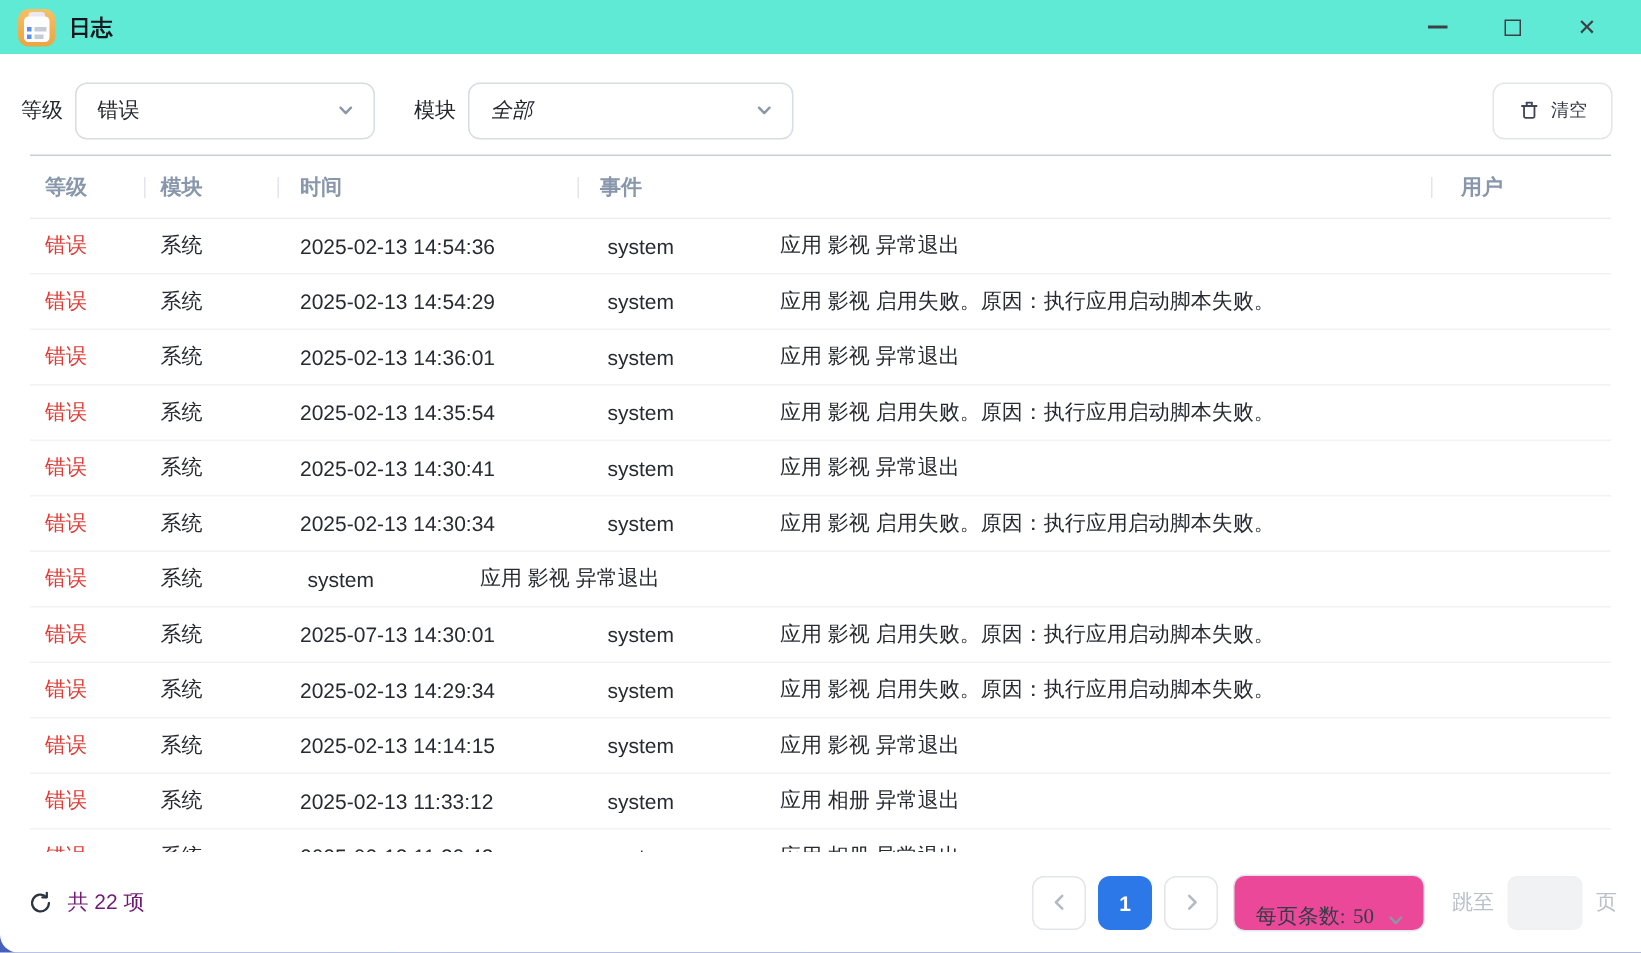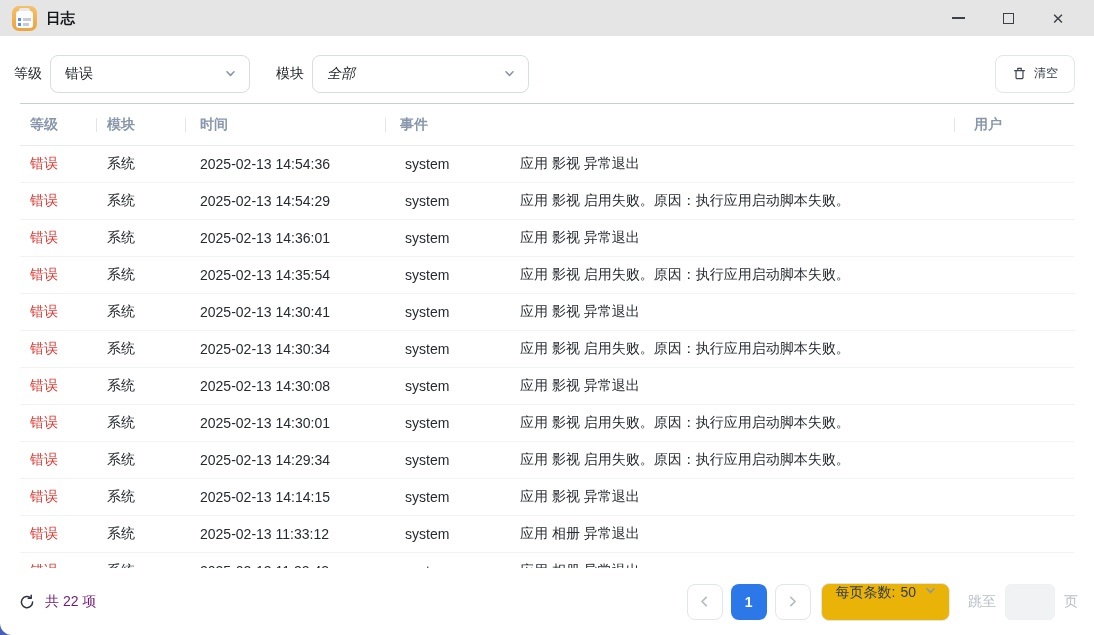--- a/index.html
+++ b/index.html
@@ -14,21 +14,21 @@
     width: 1094px; height: 635px;
     background: #ffffff;
     border-radius: 0 0 0 12px;
     overflow: hidden;
     display: flex; flex-direction: column;
   }
 
   
   .titlebar {
     height: 36px; flex: 0 0 36px;
-    background: #e5e5e5;
+    background: #5eead4;
     display: flex; align-items: center;
     padding: 0 12px;
   }
   .app-icon {
     width: 25px; height: 25px; border-radius: 7px;
     background: linear-gradient(180deg,#f5c068,#eca43e);
     position: relative; flex: 0 0 25px;
   }
   .app-icon .paper {
     position: absolute; left: 4px; right: 4px; top: 5px; bottom: 3px;
@@ -131,22 +131,22 @@
     display: flex; align-items: center; justify-content: center; cursor: pointer;
   }
   .page-btn + .page-btn, .page-current + .page-btn { margin-left: 8px; }
   .page-current {
     width: 36px; height: 36px; border-radius: 8px; margin-left: 8px;
     background: #2d78e8; color: #fff; font-size: 14px; font-weight: 600;
     display: flex; align-items: center; justify-content: center; border: none; cursor: pointer;
   }
   .perpage {
     margin-left: 10px; height: 38px; border: 1px solid #e2e5e9; border-radius: 8px;
-    background: #eab308; display: flex; align-items: flex-start; gap: 8px;
-    padding: 0 12px 0 14px; cursor: pointer; font-size: 14px; color: #343c48;
+    background: #ec4899; display: flex; align-items: flex-end; gap: 8px;
+    padding: 0 12px 0 14px; cursor: pointer; font-size: 14px; color: #343c48; font-family: Liberation Serif, serif;
   }
   .jump-group { margin-left: 18px; display: flex; align-items: center; gap: 9px; }
   .jump-text { font-size: 14px; color: #b9c0ca; }
   .jump-input {
     width: 50px; height: 36px; border: 1px solid #eef0f2; border-radius: 6px;
     background: #f1f2f4; outline: none; text-align: center;
     font-size: 14px; color: #555;
   }
 </style>
 </head>
@@ -253,29 +253,28 @@
           <span class="c c1 level-error">错误</span>
           <span class="c c2">系统</span>
           <span class="c c3">2025-02-13 14:30:34</span>
           <span class="c c4">system</span>
           <span class="c c5">应用 影视 启用失败。原因：执行应用启动脚本失败。</span>
         </div>
 
         <div class="trow">
           <span class="c c1 level-error">错误</span>
           <span class="c c2">系统</span>
-          <span class="c c3">2025-02-13 14:30:08</span>
-          <span class="c c4">system</span>
-          <span class="c c5">应用 影视 异常退出</span>
-        </div>
-
-        <div class="trow">
-          <span class="c c1 level-error">错误</span>
-          <span class="c c2">系统</span>
-          <span class="c c3">2025-02-13 14:30:01</span>
+          <span class="c c4">system</span>
+          <span class="c c5">应用 影视 异常退出</span>
+        </div>
+
+        <div class="trow">
+          <span class="c c1 level-error">错误</span>
+          <span class="c c2">系统</span>
+          <span class="c c3">2025-07-13 14:30:01</span>
           <span class="c c4">system</span>
           <span class="c c5">应用 影视 启用失败。原因：执行应用启动脚本失败。</span>
         </div>
 
         <div class="trow">
           <span class="c c1 level-error">错误</span>
           <span class="c c2">系统</span>
           <span class="c c3">2025-02-13 14:29:34</span>
           <span class="c c4">system</span>
           <span class="c c5">应用 影视 启用失败。原因：执行应用启动脚本失败。</span>

